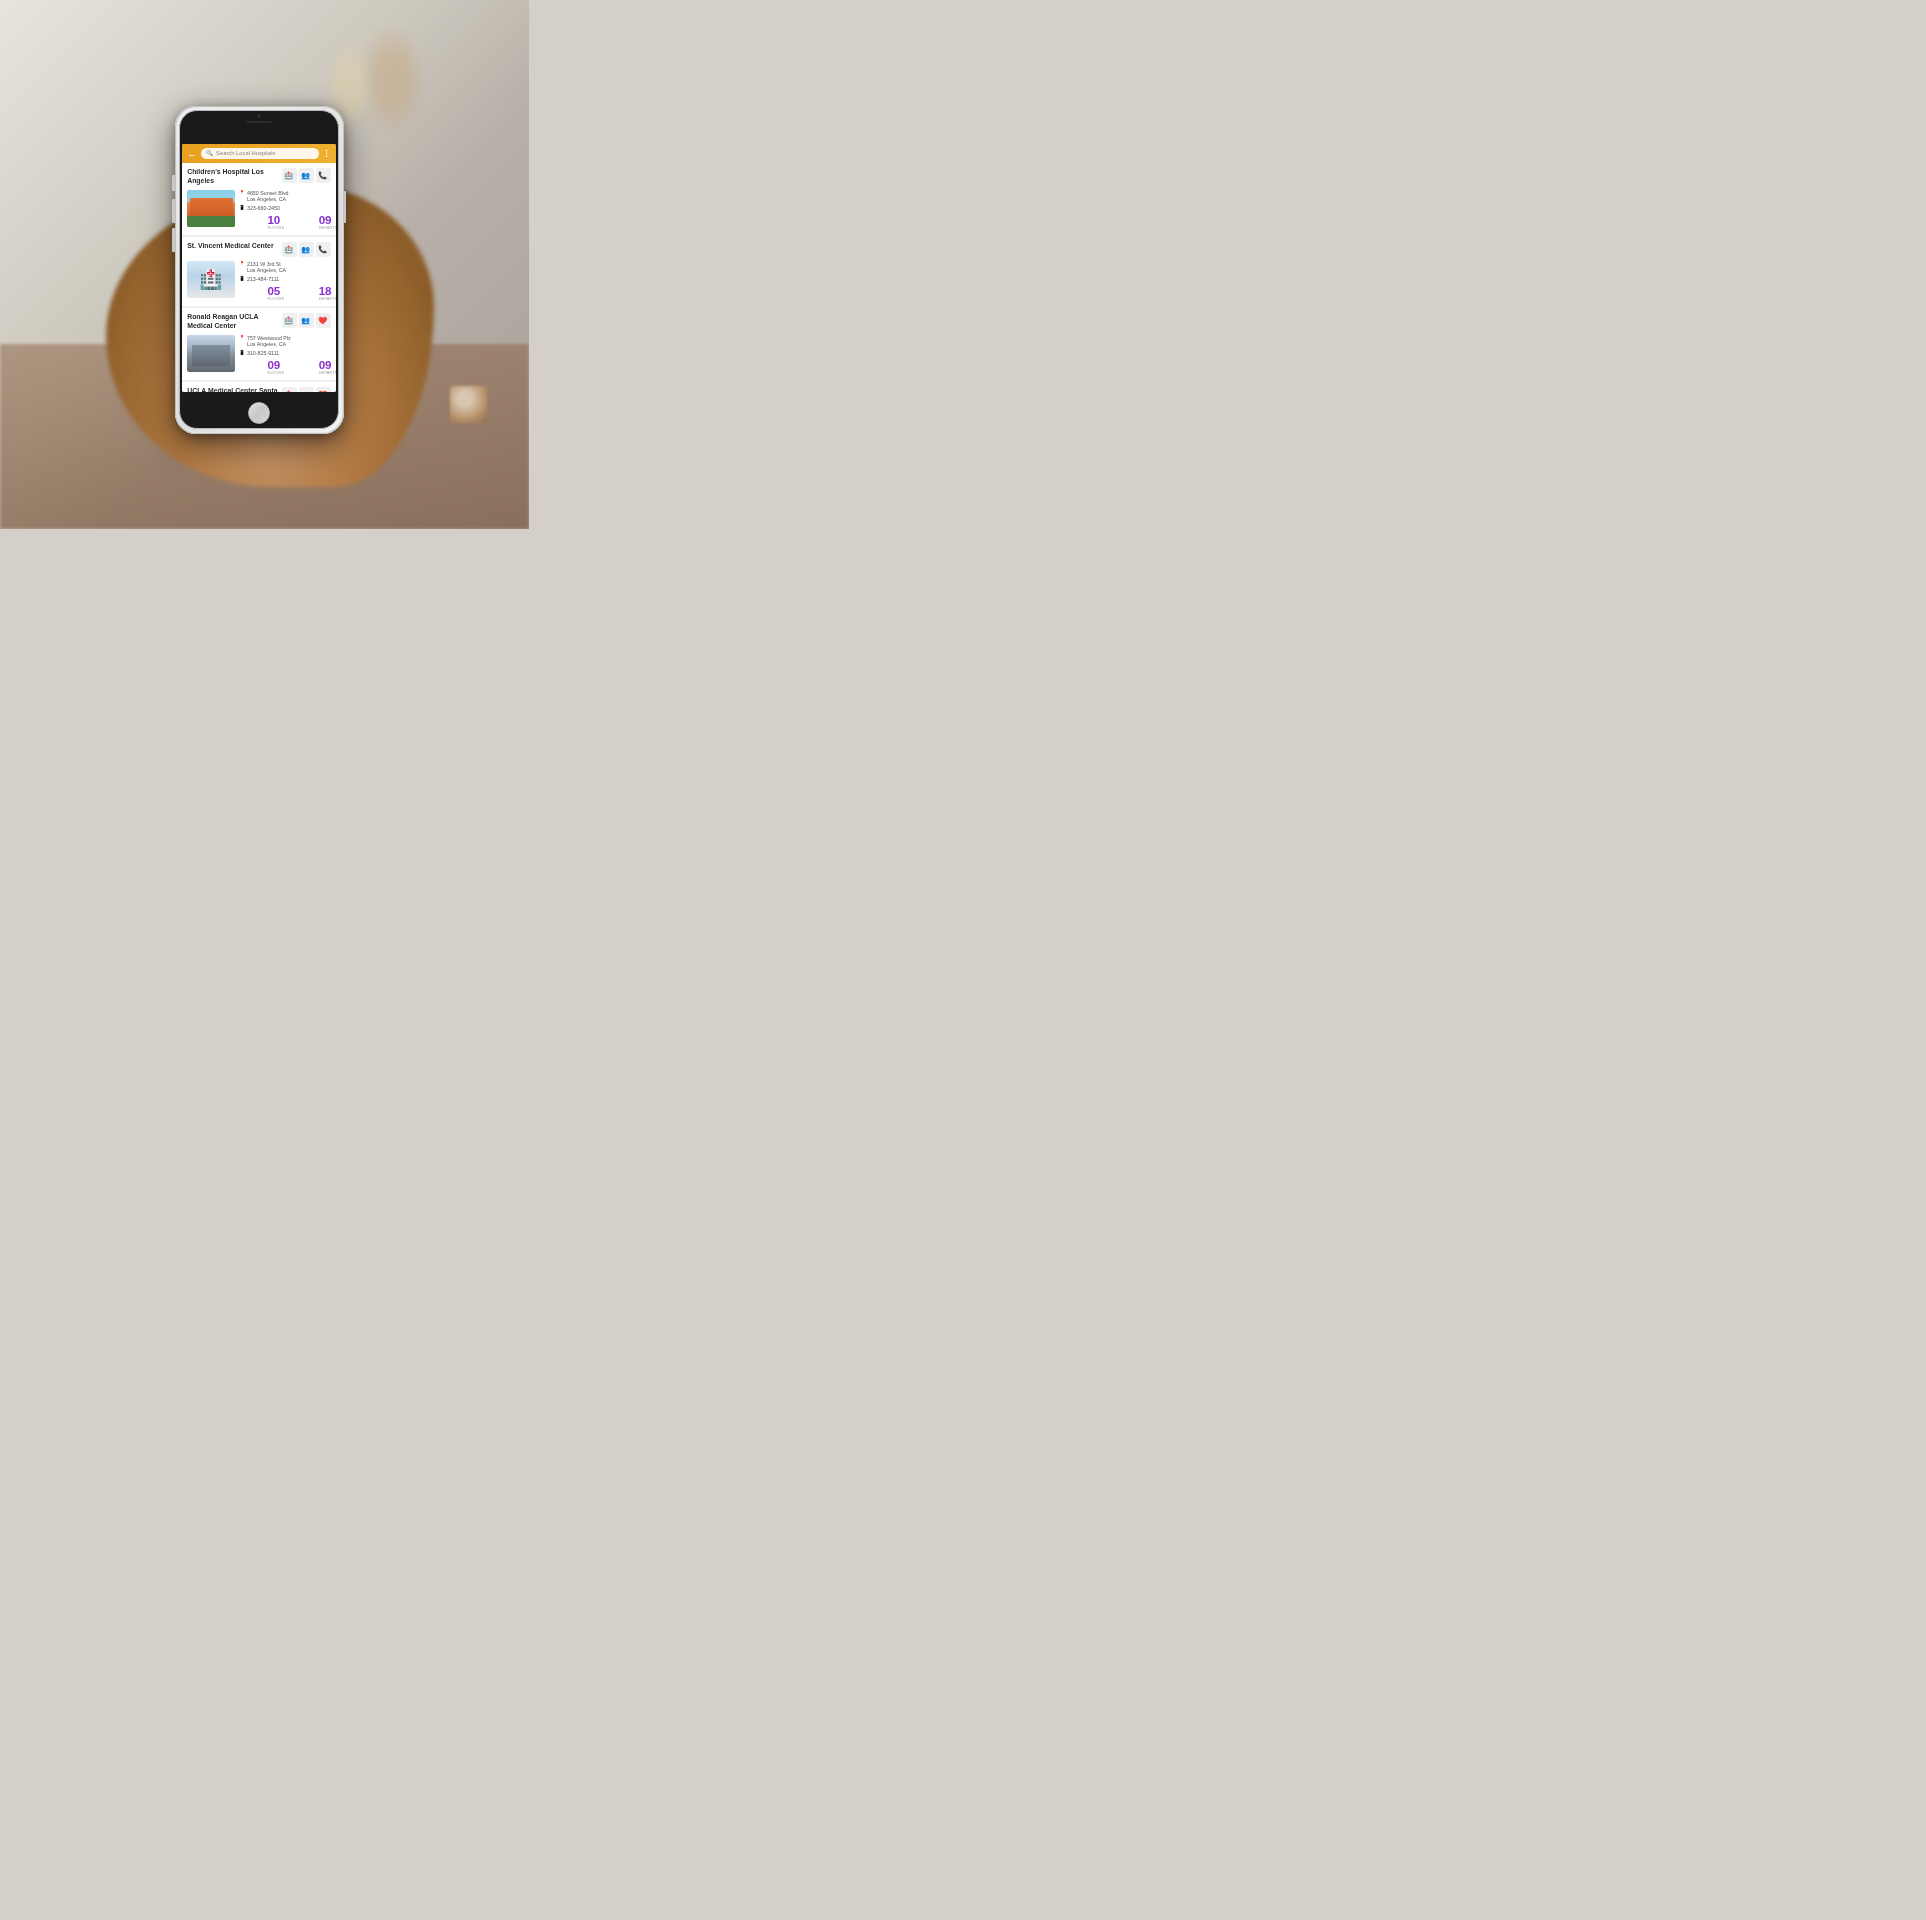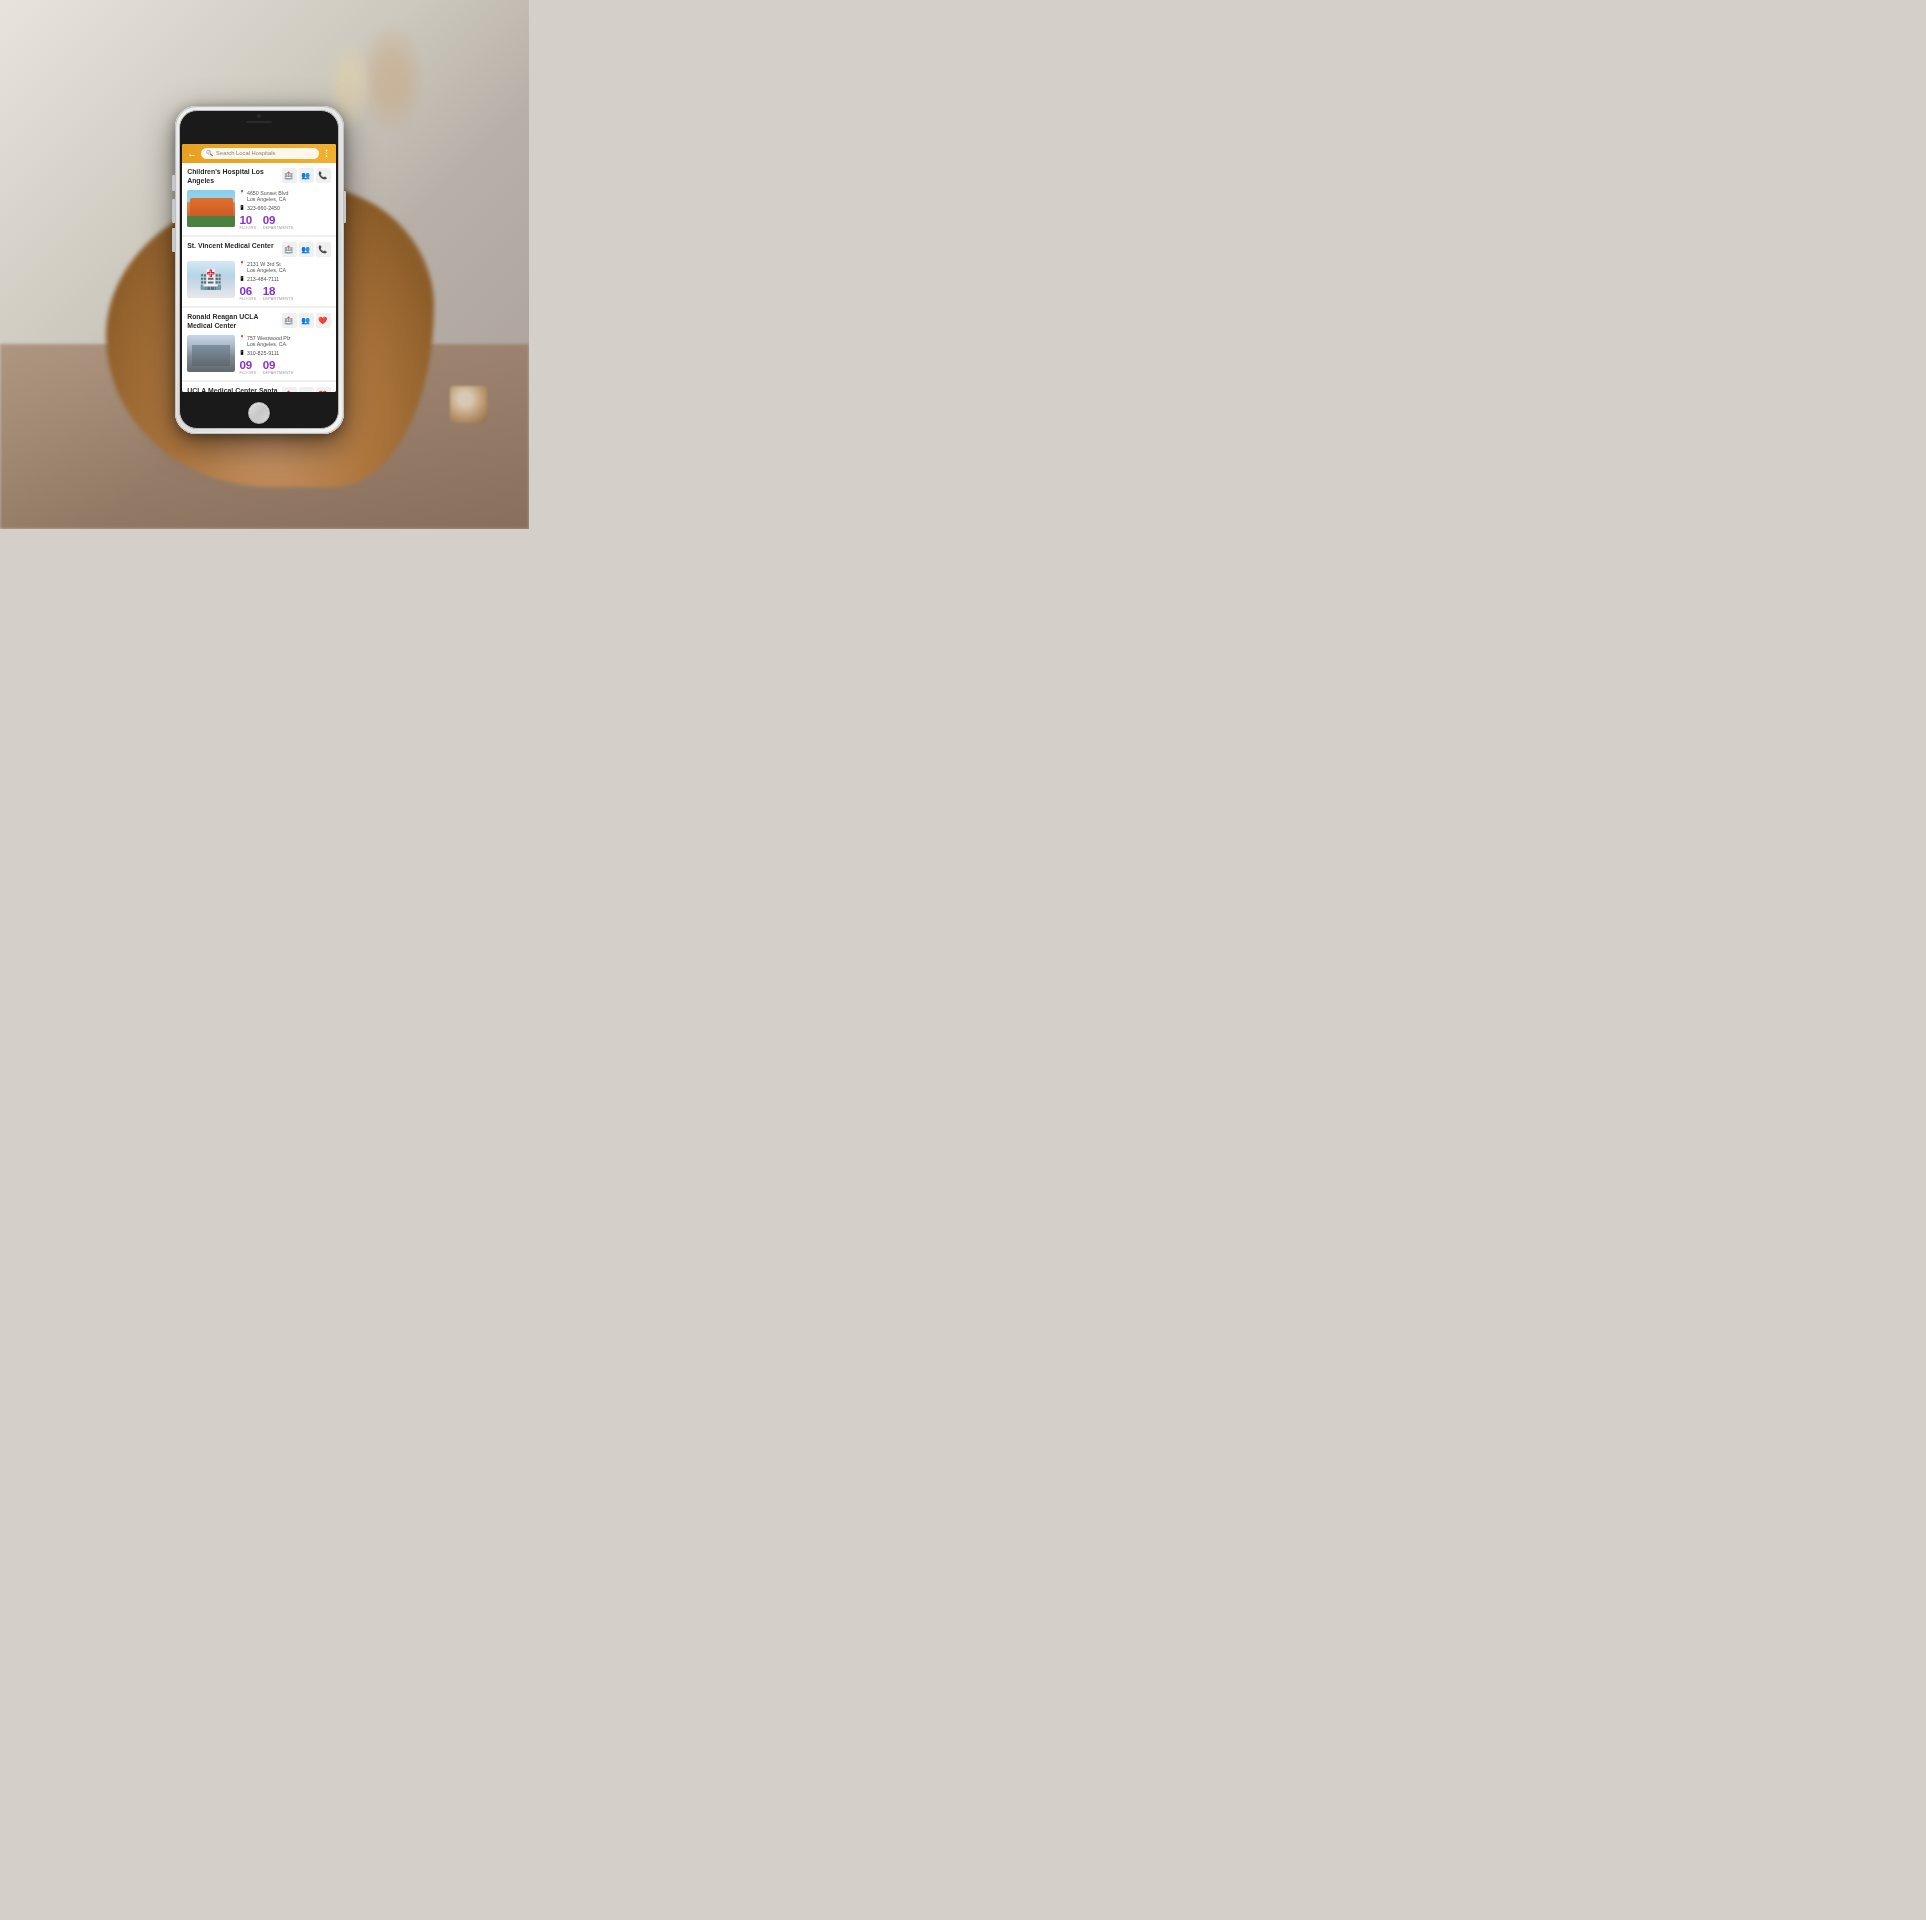--- a/index.html
+++ b/index.html
@@ -431,20 +431,21 @@
     }
 
     .stats-row {
       display: flex;
       gap: 6.3px;
     }
 
     .stat-block {
       display: flex;
       flex-direction: column;
+      margin-left: 28px;
     }
 
     .stat-number {
       font-size: 11.6px;
       font-weight: 700;
       color: #8b30d0;
       line-height: 1;
     }
 
     .stat-label {
@@ -543,21 +544,21 @@
                     <span>2131 W 3rd St</span><br>
                     <span>Los Angeles, CA</span>
                   </span>
                 </div>
                 <div class="phone-line">
                   <span class="phone-icon-sym">📱</span>
                   <span class="phone-num">213-484-7111</span>
                 </div>
                 <div class="stats-row">
                   <div class="stat-block">
-                    <span class="stat-number">06</span>
+                    <span class="stat-number">05</span>
                     <span class="stat-label">FLOORS</span>
                   </div>
                   <div class="stat-block">
                     <span class="stat-number">18</span>
                     <span class="stat-label">DEPARTMENTS</span>
                   </div>
                 </div>
               </div>
             </div>
           </div>

